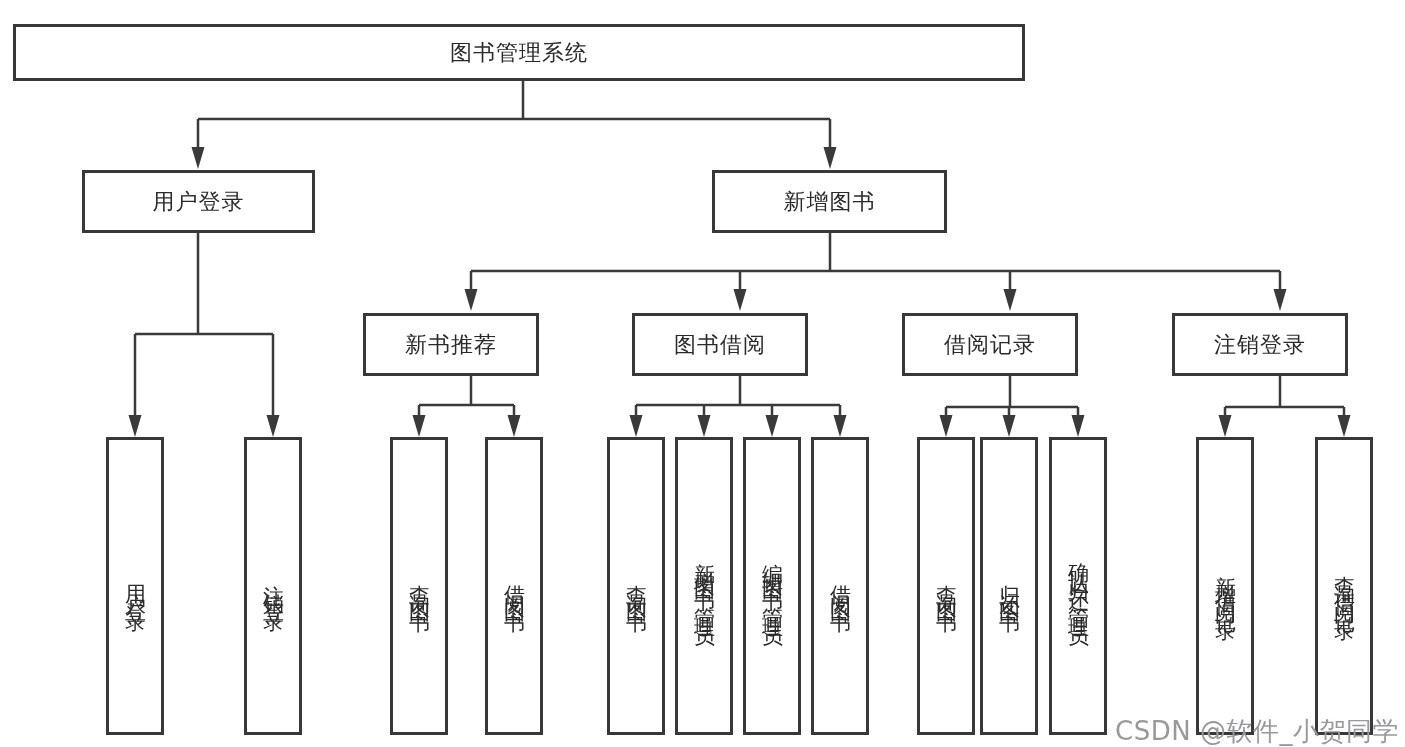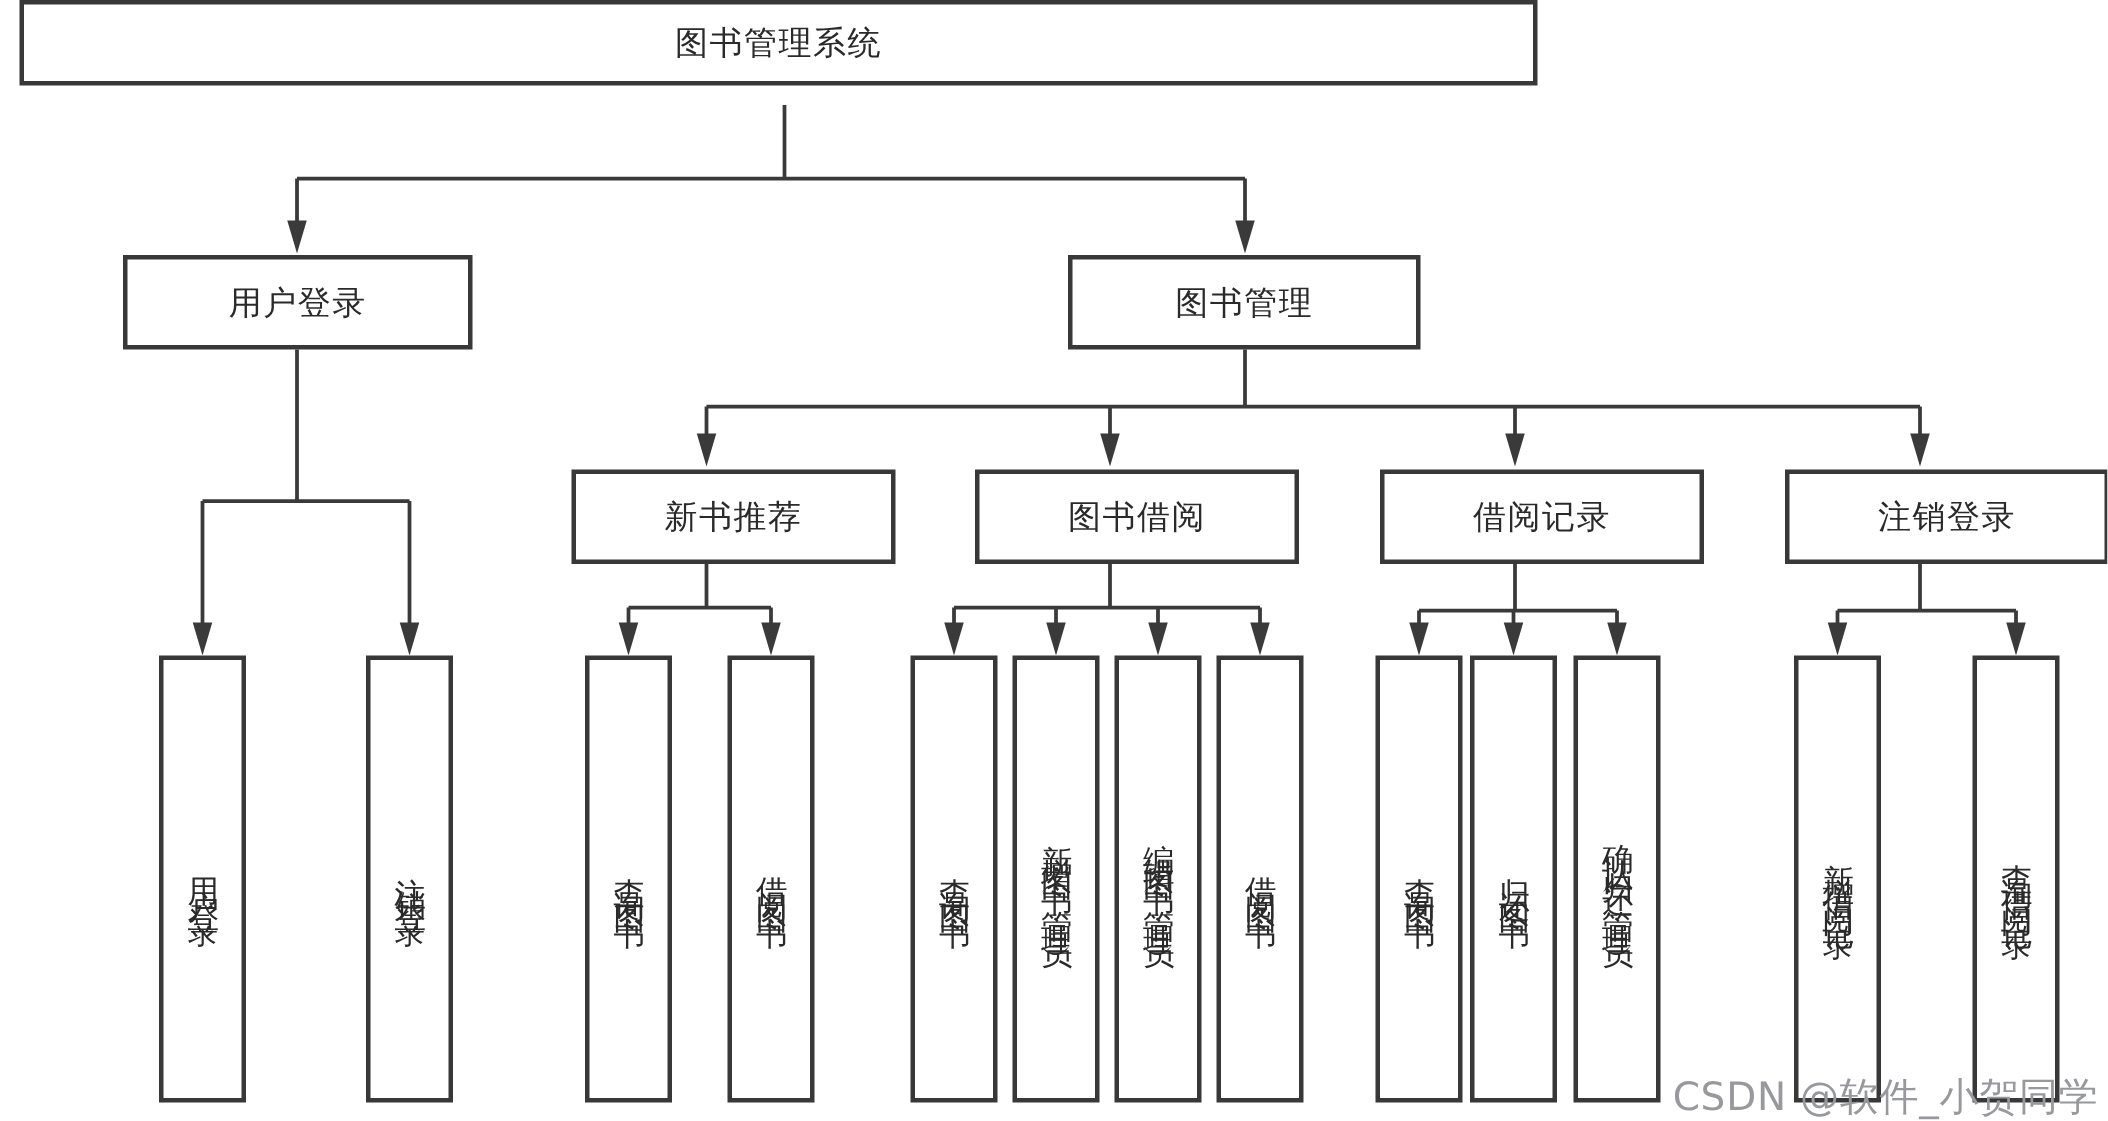--- a/index.html
+++ b/index.html
@@ -23,24 +23,24 @@
   .node{
     position:absolute;
     box-sizing:border-box;
     border:3px solid #383838;
     background:#fff;
     display:flex;align-items:center;justify-content:center;
     font-size:22px;
     letter-spacing:1px;
     white-space:nowrap;
   }
-  .root{left:13px;top:0;width:1012px;height:57px;}
+  .root{left:13px;top:24px;width:1012px;height:57px;}
   .l2a{left:82px;top:170px;width:233px;height:63px;}
   .l2b{left:712px;top:170px;width:235px;height:63px;}
-  .l3{top:313px;width:216px;height:63px;margin-left:18px;}
+  .l3{top:313px;width:176px;height:63px;}
   .leaf{top:437px;width:58px;height:298px;}
   .vtext{
     writing-mode:vertical-rl;
     font-size:21px;
     line-height:1;
     letter-spacing:9px;
     display:block;
   }
   .watermark{
     position:absolute;
@@ -94,21 +94,21 @@
   </svg>
 
   <div class="node root">
     <span>图书管理系统</span>
   </div>
 
   <div class="node l2a">
     <span>用户登录</span>
   </div>
   <div class="node l2b">
-    <span>图书管理</span>
+    <span>新增图书</span>
   </div>
 
   <div class="node l3" style="left:363px">
     <span>新书推荐</span>
   </div>
   <div class="node l3" style="left:632px">
     <span>图书借阅</span>
   </div>
   <div class="node l3" style="left:902px">
     <span>借阅记录</span>

